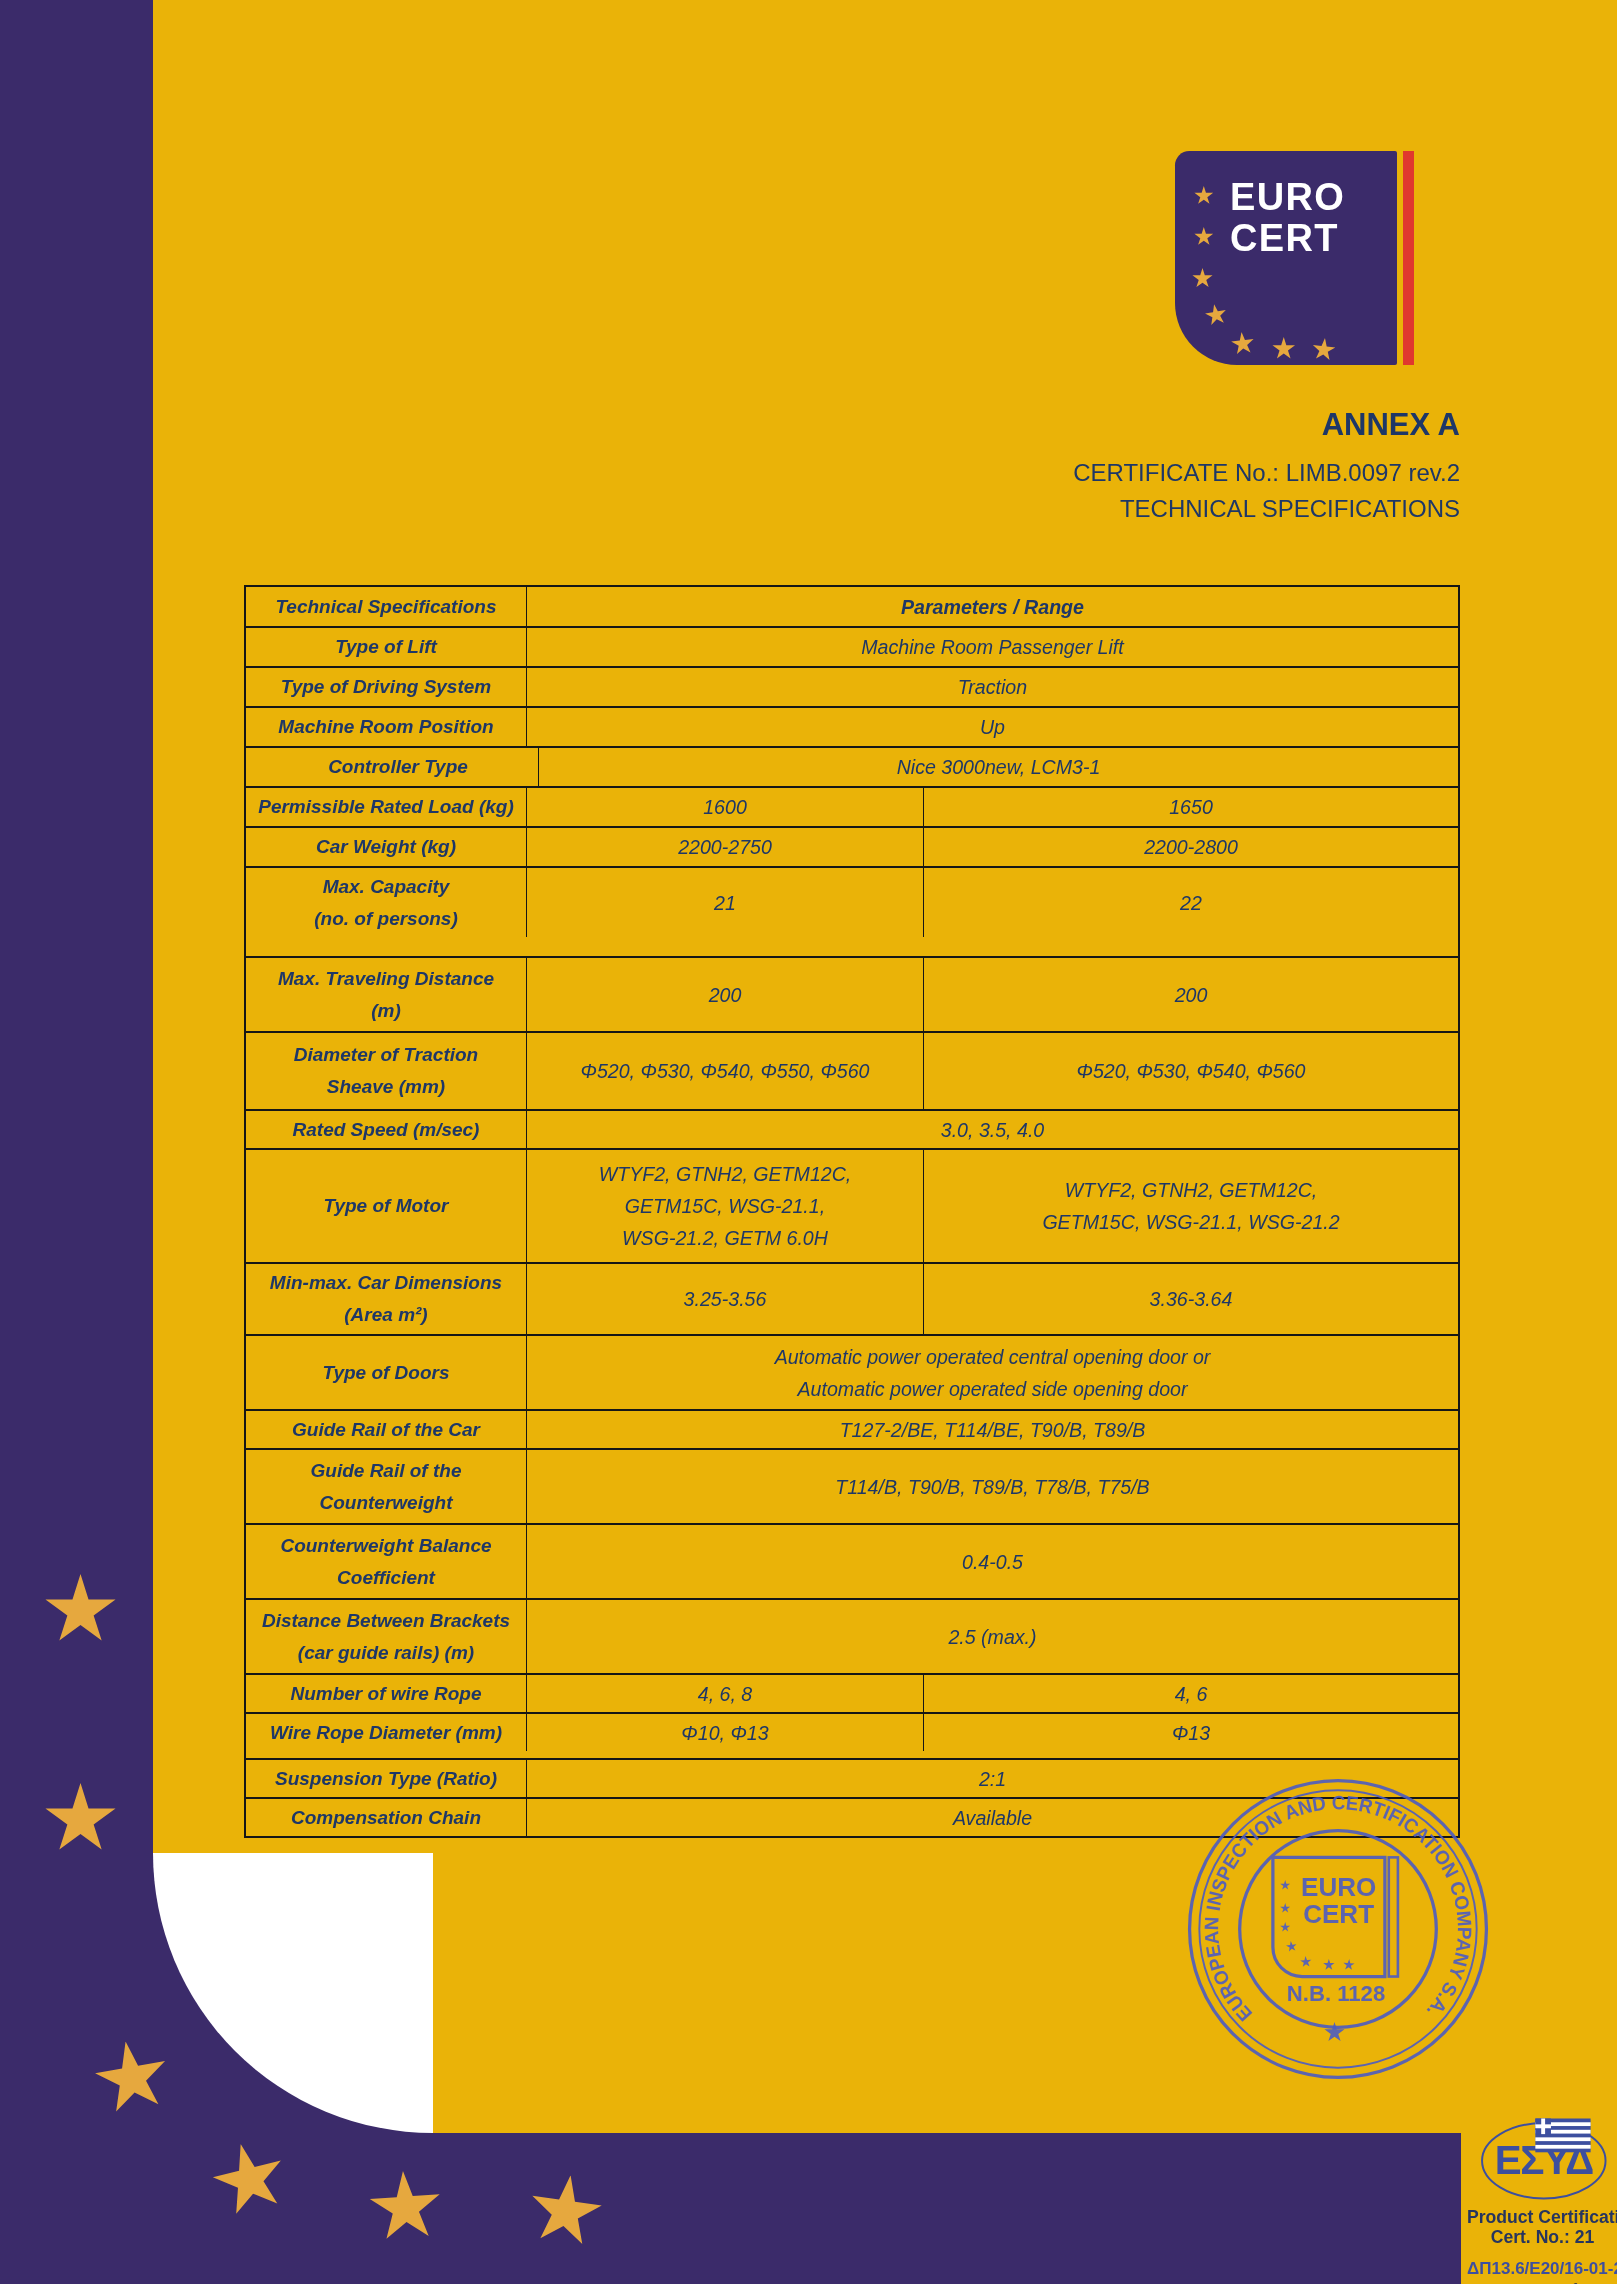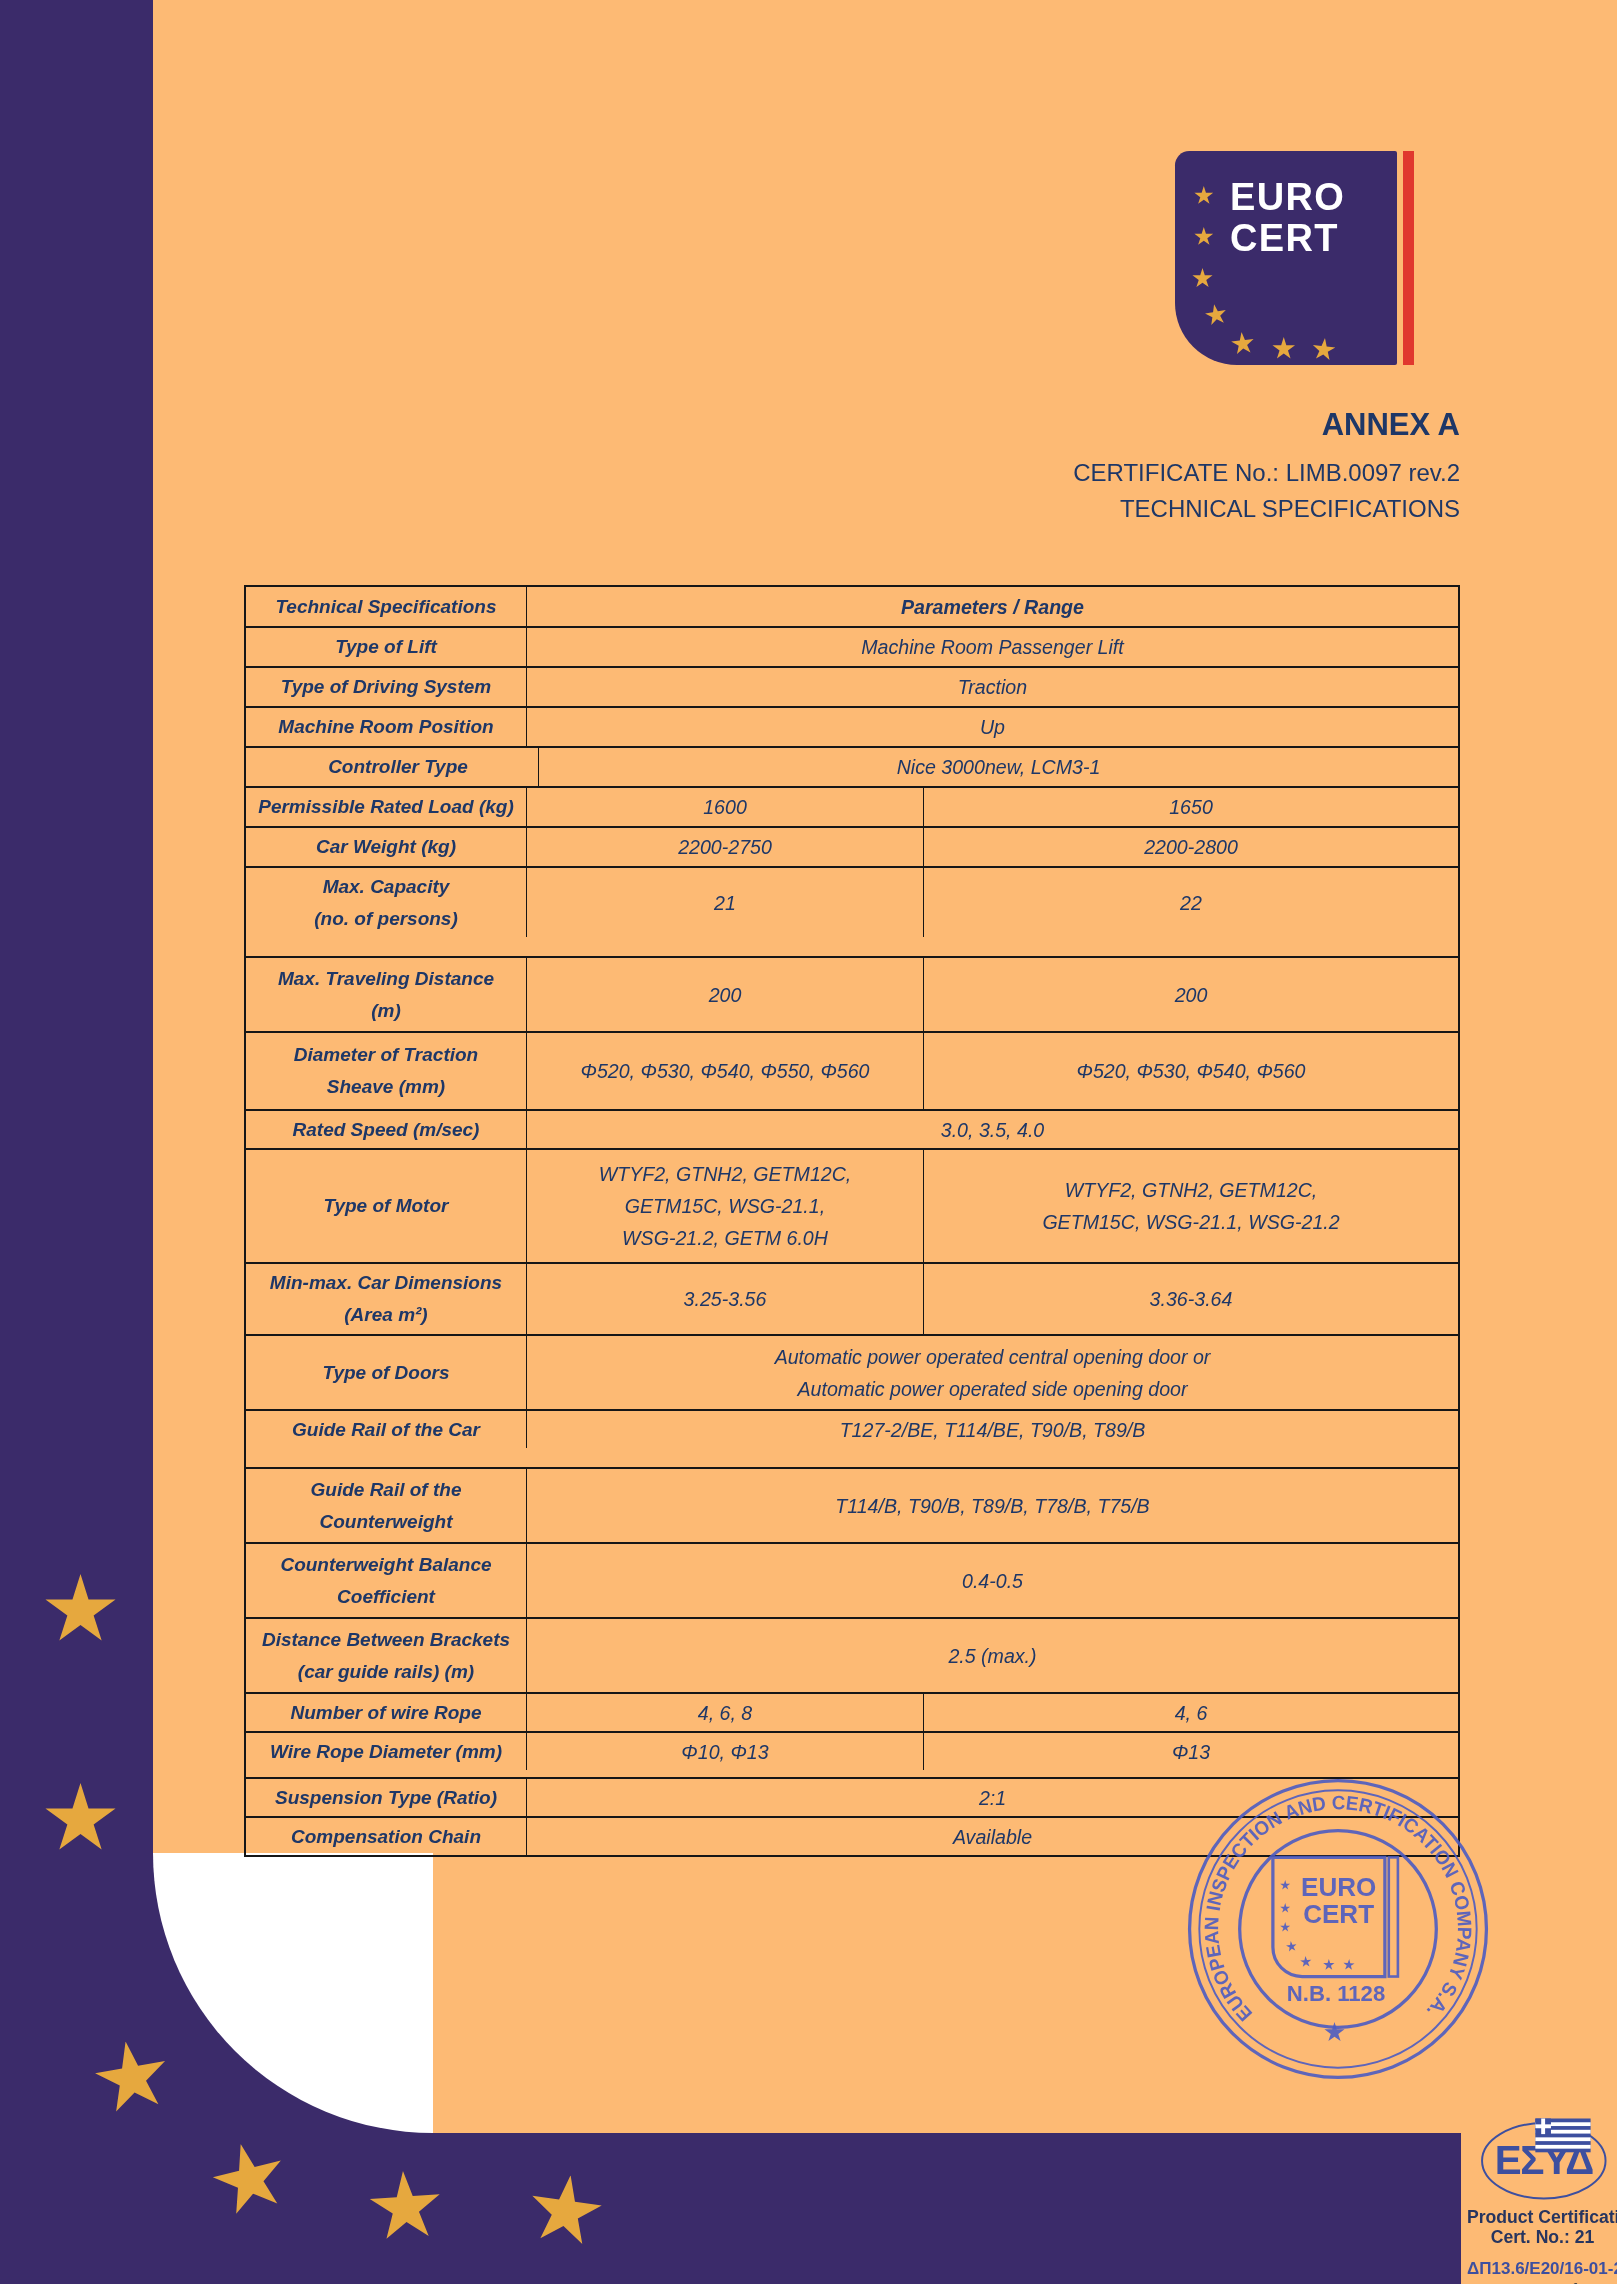--- a/index.html
+++ b/index.html
@@ -1,16 +1,16 @@
 <!DOCTYPE html>
 <html style="font-size:10.4px"><head>
 <meta charset="utf-8">
 <style>
   html,body{margin:0;padding:0;background:#ffffff;}
-  .page{position:relative;width:1617px;height:2284px;background:#fdba74;overflow:hidden;
+  .page{position:relative;width:1617px;height:2284px;background:#eab308;overflow:hidden;
         font-family:"Liberation Sans", sans-serif;}
   .abs{position:absolute;}
 
   
   .left-band{left:0;top:0;width:153px;height:2284px;background:var(--purple);}
   .bottom-band{left:0;top:2133px;width:1461px;height:151px;background:var(--purple);}
   .corner-purple{left:153px;top:1853px;width:280px;height:280px;background:var(--purple);}
   .corner-white{left:153px;top:1853px;width:280px;height:280px;background:#ffffff;
                 border-bottom-left-radius:280px;}
 
@@ -147,21 +147,21 @@
       </div>
       <div class="t-row" style="height: 75px;">
         <div class="cell label">Type of Doors</div>
         <div class="cell value">Automatic power operated central opening door or
 Automatic power operated side opening door</div>
       </div>
       <div class="t-row" style="height: 39px;">
         <div class="cell label">Guide Rail of the Car</div>
         <div class="cell value">T127-2/BE, T114/BE, T90/B, T89/B</div>
       </div>
-      <div class="t-row" style="height: 75px; margin-top: 19px;">
+      <div class="t-row" style="height: 75px;">
         <div class="cell label">Guide Rail of the
 Counterweight</div>
         <div class="cell value">T114/B, T90/B, T89/B, T78/B, T75/B</div>
       </div>
       <div class="t-row" style="height: 75px;">
         <div class="cell label">Counterweight Balance
 Coefficient</div>
         <div class="cell value">0.4-0.5</div>
       </div>
       <div class="t-row" style="height: 75px;">

